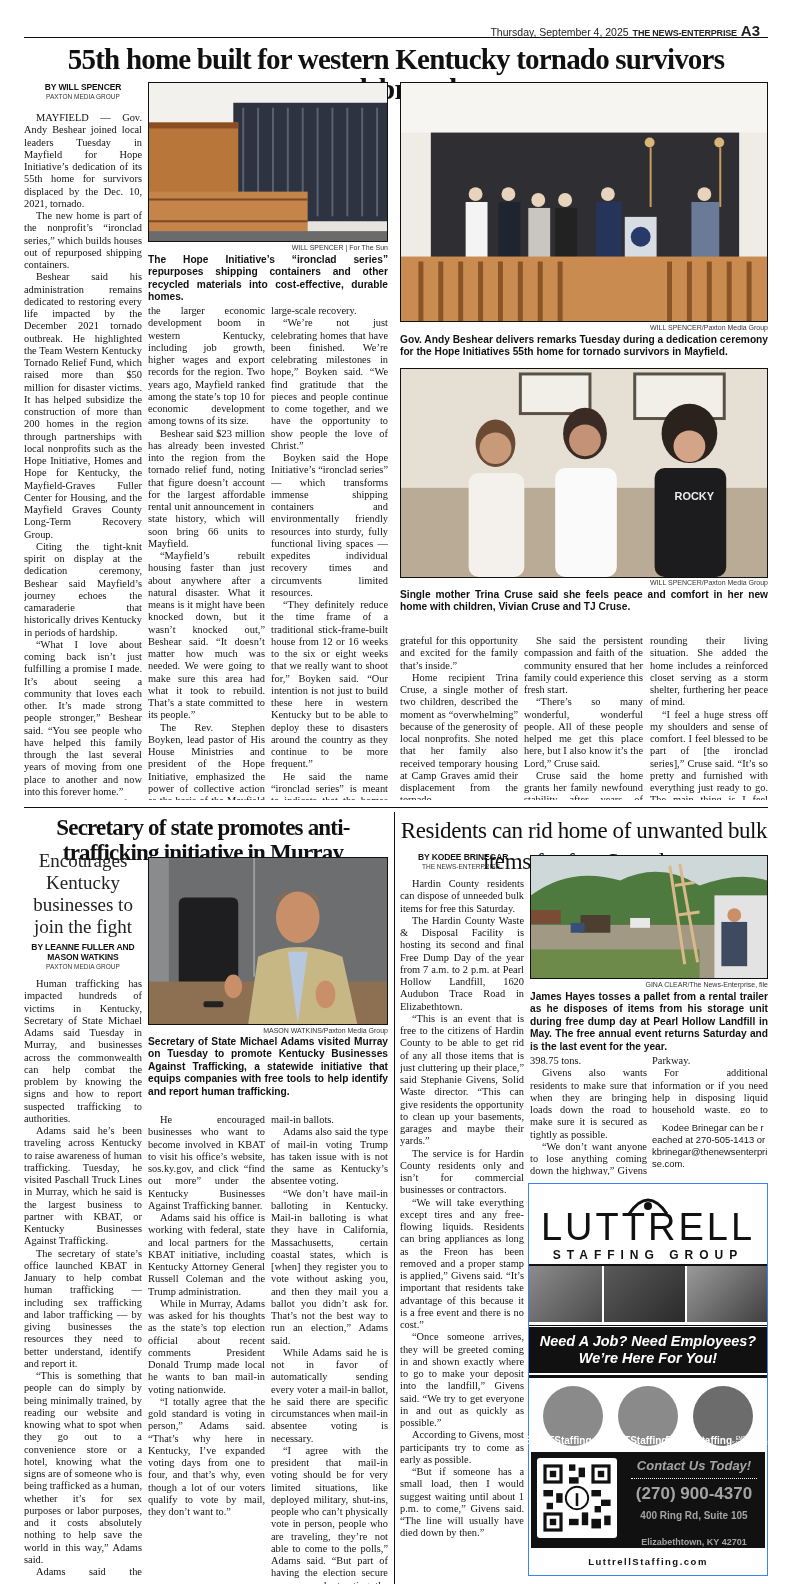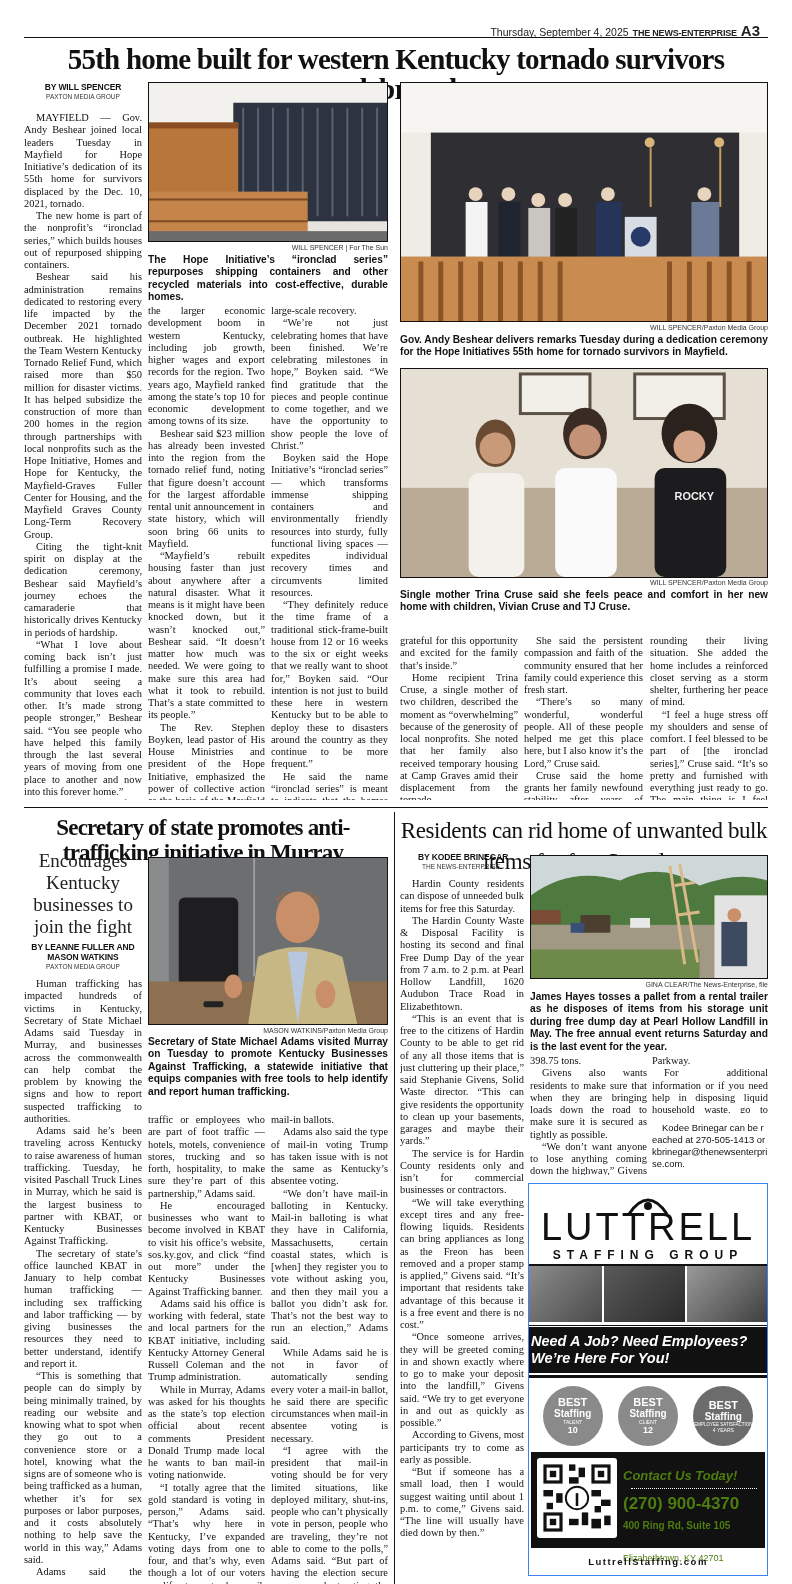--- a/index.html
+++ b/index.html
@@ -18,22 +18,22 @@
   .col p{text-indent:12px}
   .col p.noind{text-indent:0}
   .credit{font-family:"Liberation Sans",sans-serif;font-size:7px;color:#333;text-align:right}
   .cap{font-family:"Liberation Sans",sans-serif;font-weight:bold;font-size:10.2px;line-height:12.4px;text-align:justify}
   .photo{border:1.5px solid #111;overflow:hidden}
   .deck{font-family:"Liberation Serif",serif;font-size:19px;line-height:22px;text-align:center;color:#222}
   .ad{border:1px solid #3b82f6;background:#fff}
   .ad-logo{font-family:"Liberation Sans",sans-serif;text-align:center}
   .ad-logo .name{font-size:38px;letter-spacing:3px;font-weight:normal;line-height:38px;color:#111}
   .ad-logo .sub{font-size:12px;font-weight:bold;letter-spacing:6px;margin-top:2px}
-  .ad-band{background:#111;color:#fff;font-family:"Liberation Sans",sans-serif;font-weight:bold;font-style:italic;}
-  .badge{width:60px;height:60px;border-radius:50%;background:#8a8a8a;color:#fff;font-family:"Liberation Sans",sans-serif;text-align:center;display:flex;flex-direction:column;align-items:center;justify-content:center}
+  .ad-band{background:#111;color:#fff;font-family:"Liberation Sans",sans-serif;font-weight:bold;font-style:italic;text-align:center}
+  .badge{width:60px;height:60px;border-radius:50%;background:#8a8a8a;color:#fff;font-family:"Liberation Sans",sans-serif;text-align:center;display:flex;flex-direction:row;align-items:flex-end;justify-content:center}
 </style>
 </head>
 <body>
 
 <div class="abs folio">
   <span>Thursday, September 4, 2025</span>
   <span class="pub">THE NEWS-ENTERPRISE</span>
   <span class="pg">A3</span>
 </div>
 <div class="abs rule" style="left:24px;top:37px;width:744px"></div>
@@ -211,21 +211,20 @@
     <path d="M140 95 L150 168 L160 95 Z" fill="#b7c8de"></path>
     <ellipse cx="85" cy="130" rx="9" ry="12" fill="#c98f68"></ellipse>
     <ellipse cx="178" cy="138" rx="10" ry="14" fill="#c98f68"></ellipse>
     <rect x="55" y="145" width="20" height="6" rx="2" fill="#222"></rect>
   </svg>
 </div>
 <div class="abs credit" style="left:148px;top:1027px;width:240px">MASON WATKINS/Paxton Media Group</div>
 <div class="abs cap" style="left:148px;top:1036px;width:240px">Secretary of State Michael Adams visited Murray on Tuesday to promote Kentucky Businesses Against Trafficking, a statewide initiative that equips companies with free tools to help identify and report human trafficking.</div>
 
 <div class="abs col" id="s2c2" style="left:148px;top:1114px;width:117px;height:470px">
-    <p class="noind">traffic or employees who are part of foot traffic — hotels, motels, convenience stores, trucking and so forth, hospitality, to make sure they’re part of this partnership,” Adams said.</p>
     <p>He encouraged businesses who want to become involved in KBAT to visit his office’s website, sos.ky.gov, and click “find out more” under the Kentucky Businesses Against Trafficking banner.</p>
     <p>Adams said his office is working with federal, state and local partners for the KBAT initiative, including Kentucky Attorney General Russell Coleman and the Trump administration.</p>
     <p>While in Murray, Adams was asked for his thoughts as the state’s top election official about recent comments President Donald Trump made local he wants to ban mail-in voting nationwide.</p>
     <p>“I totally agree that the gold standard is voting in person,” Adams said. “That’s why here in Kentucky, I’ve expanded voting days from one to four, and that’s why, even though a lot of our voters qualify to vote by mail, they don’t want to.”</p>
   </div>
 <div class="abs col" id="s2c3" style="left:271px;top:1114px;width:117px;height:470px">
     <p class="noind">mail-in ballots.</p>
     <p>Adams also said the type of mail-in voting Trump has taken issue with is not the same as Kentucky’s absentee voting.</p>
     <p>“We don’t have mail-in balloting in Kentucky. Mail-in balloting is what they have in California, Massachusetts, certain coastal states, which is [when] they register you to vote without asking you, and then they mail you a ballot you didn’t ask for. That’s not the best way to run an election,” Adams said.</p>
     <p>While Adams said he is not in favor of automatically sending every voter a mail-in ballot, he said there are specific circumstances when mail-in absentee voting is necessary.</p>
@@ -349,22 +348,22 @@
           </g>
         <g fill="#111">
             <rect x="4" y="4" width="2" height="2"></rect>
             <rect x="19" y="4" width="2" height="2"></rect>
             <rect x="4" y="19" width="2" height="2"></rect>
           </g>
         <circle cx="12.5" cy="12.5" r="3.5" fill="#fff" stroke="#111" stroke-width=".6"></circle>
         <rect x="12.1" y="11" width=".8" height="4" fill="#111"></rect>
       </svg>
     </div>
-    <div style="flex:1;color:#4d7c0f;font-family:'Liberation Sans',sans-serif;text-align:left;padding-top:16px">
+    <div style="flex:1;color:#a3a3a3;font-family:'Liberation Sans',sans-serif;text-align:center;padding-top:6px">
       <div style="font-size:13px;font-weight:bold;font-style:italic">Contact Us Today!</div>
       <div style="border-top:1px dotted #fff;margin:5px 8px 5px"></div>
       <div style="font-size:17px;font-weight:bold">(270) 900-4370</div>
       <div style="font-size:10px;font-weight:bold;margin-top:6px">400 Ring Rd, Suite 105</div>
-      <div style="font-size:9px;font-weight:normal;margin-top:22px">Elizabethtown, KY 42701</div>
+      <div style="font-size:9px;font-weight:bold;margin-top:16px">Elizabethtown, KY 42701</div>
     </div>
   </div>
   <div style="text-align:center;font-family:'Liberation Sans',sans-serif;font-weight:bold;font-size:9.5px;letter-spacing:1.5px;padding-top:8px">LuttrellStaffing.com</div>
 </div>
 
 </body></html>

